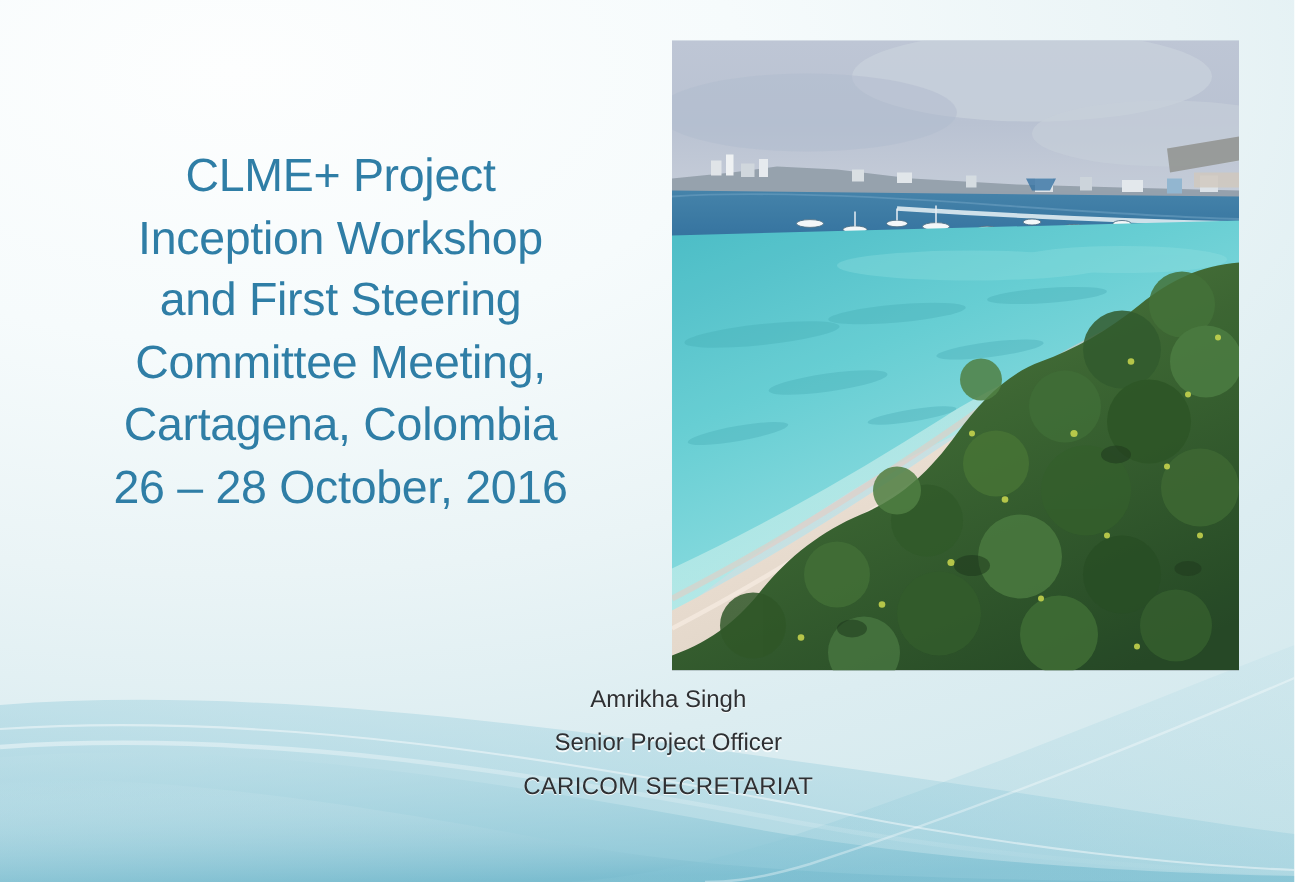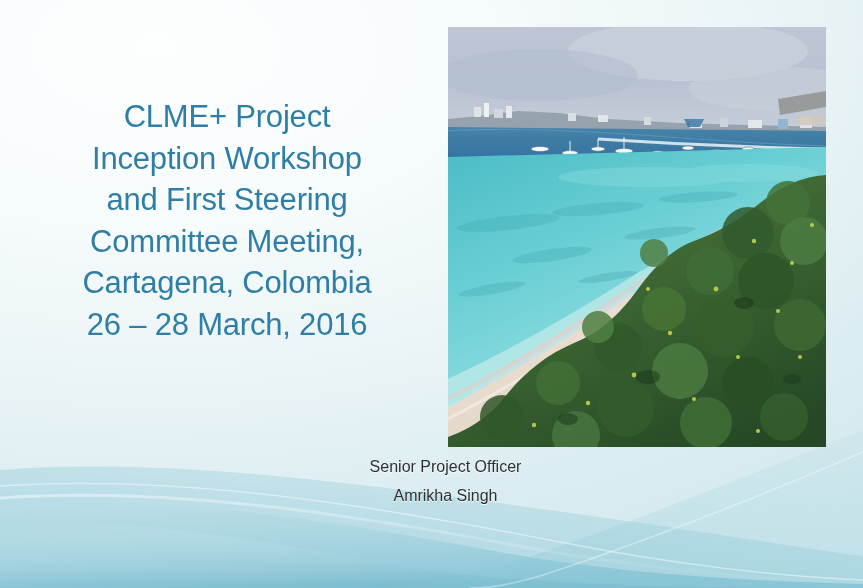--- a/index.html
+++ b/index.html
@@ -277,20 +277,21 @@
         <rect x="0" y="0" width="378" height="420" fill="#ffffff" opacity="0.03"></rect>
       </g>
     </svg>
   </div>
 
   <div class="title-block">CLME+ Project
 Inception Workshop
 and First Steering
 Committee Meeting,
 Cartagena, Colombia
-26 – 28 March, 2016</div>
+26 – 28 October, 2016</div>
 
   <div class="byline-block">
+    <span class="byline-line">Amrikha Singh</span>
     <span class="byline-line">Senior Project Officer</span>
-    <span class="byline-line">Amrikha Singh</span>
+    <span class="byline-line caps">CARICOM SECRETARIAT</span>
   </div>
 
 </div>
 
 </body></html>

